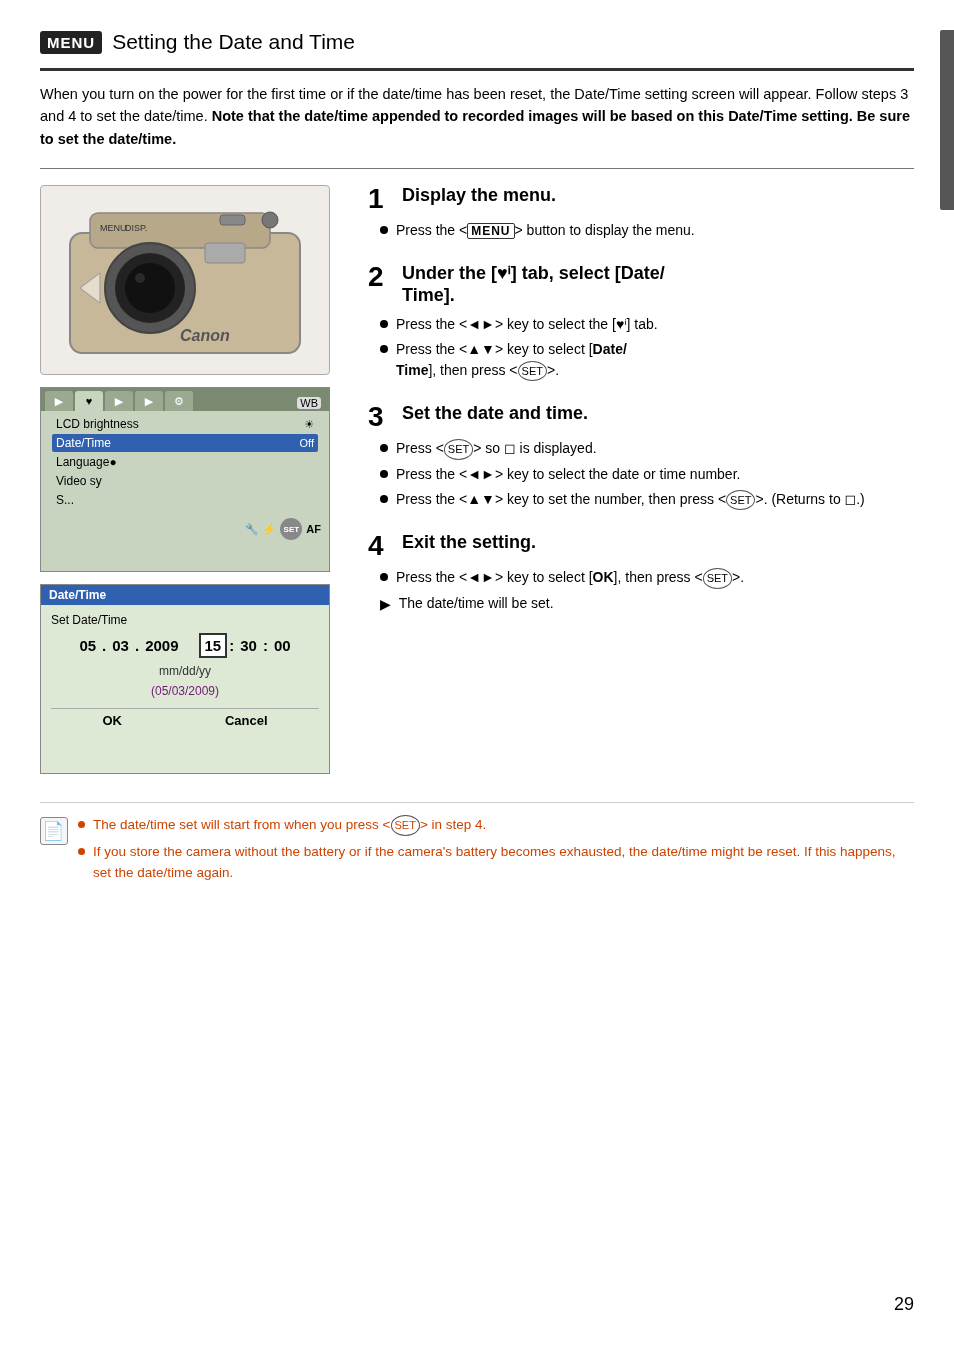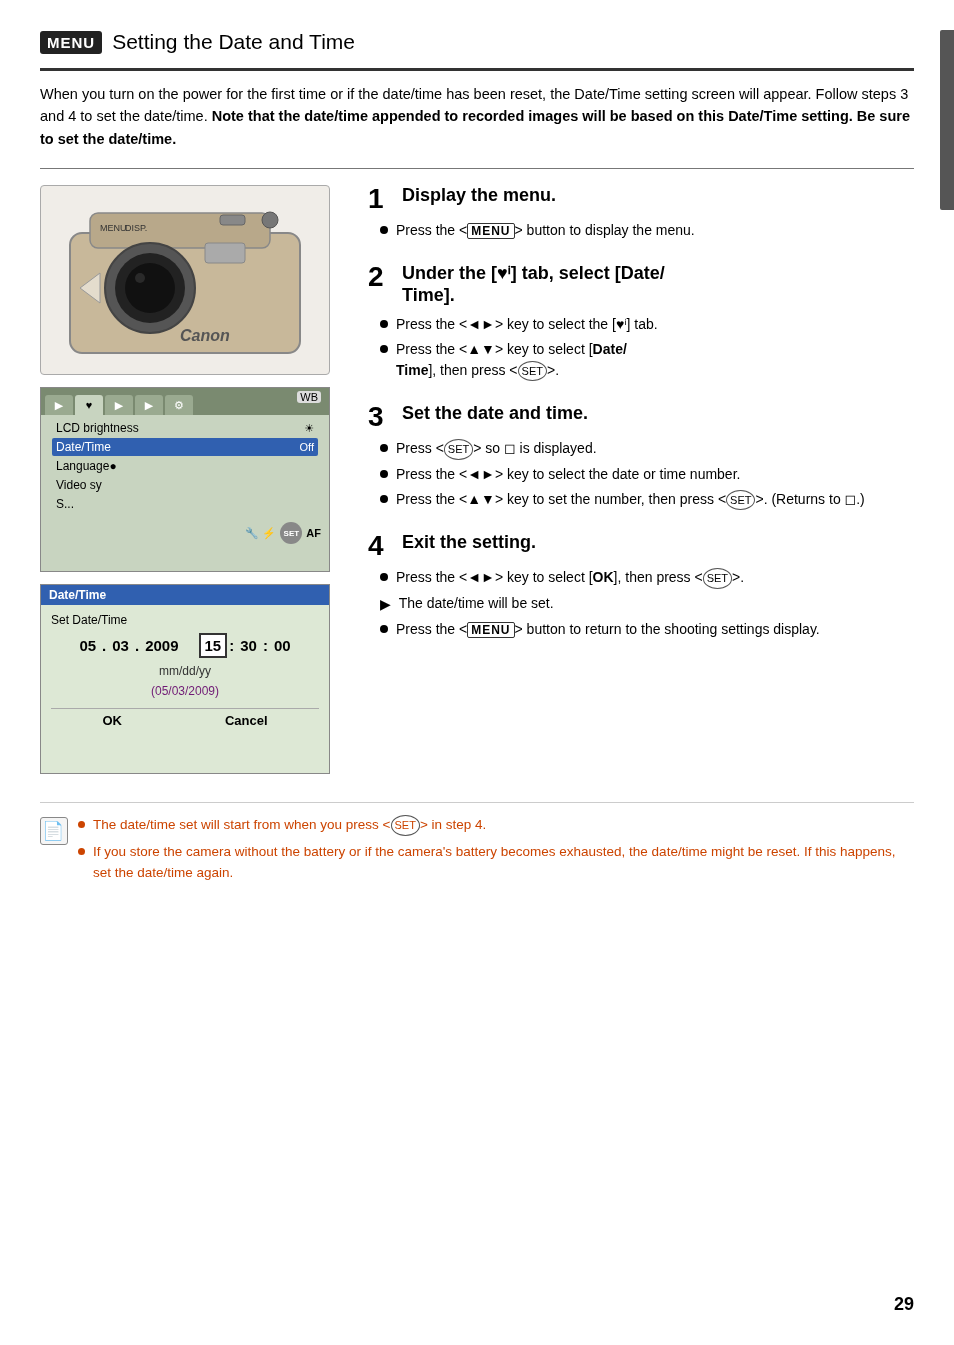--- a/index.html
+++ b/index.html
@@ -344,21 +344,21 @@
     .notes-list li .note-text {
       color: #cc4400;
     }
 
     
     .page-number {
       position: absolute;
       bottom: 30px;
       right: 40px;
       font-size: 18px;
-      font-weight: bold;
+      font-weight: normal;
       color: #000;
     }
 
     
     .sidebar-accent {
       position: absolute;
       right: 0;
       top: 30px;
       width: 14px;
       height: 180px;
@@ -424,21 +424,21 @@
           </div>
         <div class="menu-tab">
             <span class="menu-tab-icon">▶</span>
           </div>
         <div class="menu-tab">
             <span class="menu-tab-icon">▶</span>
           </div>
         <div class="menu-tab">
             <span class="menu-tab-icon">⚙</span>
           </div>
-        <div style="flex:1; display:flex; justify-content:flex-end; padding-right:4px; padding-bottom:12px;">
+        <div style="flex:1; display:flex; justify-content:flex-end; padding-right:4px; padding-bottom:2px;">
           <span style="font-size:11px; background:#ddd; border-radius:3px; padding:0 3px;">WB</span>
         </div>
       </div>
       <div class="menu-content">
         <div class="menu-row">
           <span class="menu-row-label">LCD brightness</span>
           <span class="menu-row-value">☀</span>
         </div>
         <div class="menu-row highlight">
           <span class="menu-row-label">Date/Time</span>
@@ -550,24 +550,20 @@
       </div>
       <ul class="step-bullets">
         <li>
           <span class="bullet-dot"></span>
           <span class="bullet-text">Press the &lt;◄►&gt; key to select [<strong>OK</strong>], then press &lt;<span class="kbd-set">SET</span>&gt;.</span>
         </li>
         <li>
           <span class="bullet-arrow">▶</span>
           <span class="bullet-text">The date/time will be set.</span>
         </li>
-        <li>
-          <span class="bullet-dot"></span>
-          <span class="bullet-text">Press the &lt;<span class="kbd-menu">MENU</span>&gt; button to return to the shooting settings display.</span>
-        </li>
       </ul>
     </div>
 
   </div>
 </div>
 
 <div class="notes-section">
   <div class="notes-icon">📄</div>
   <ul class="notes-list">
     <li>

